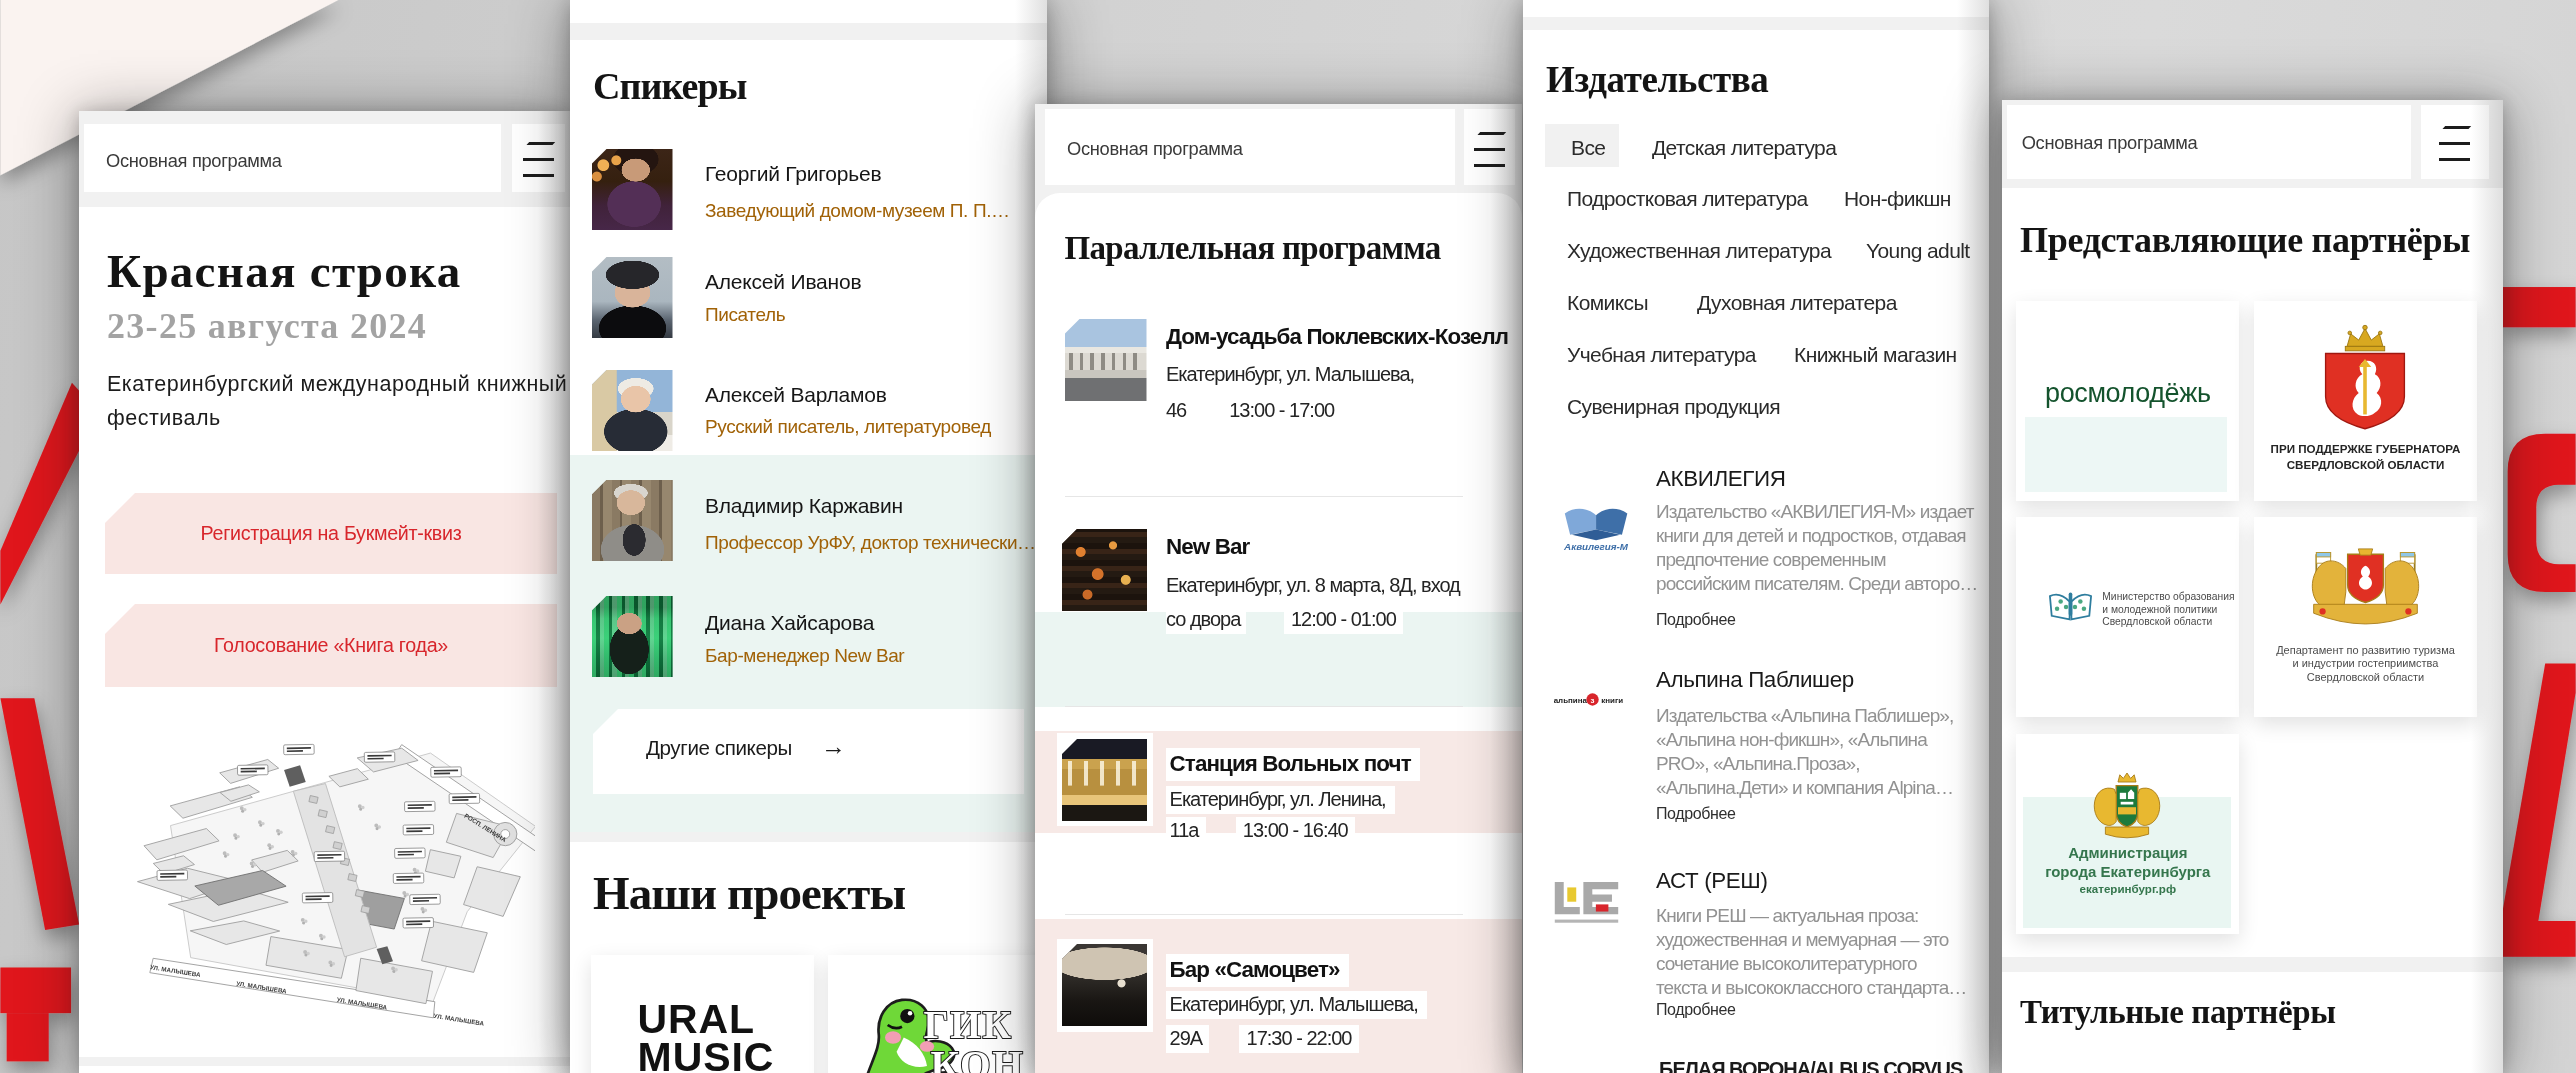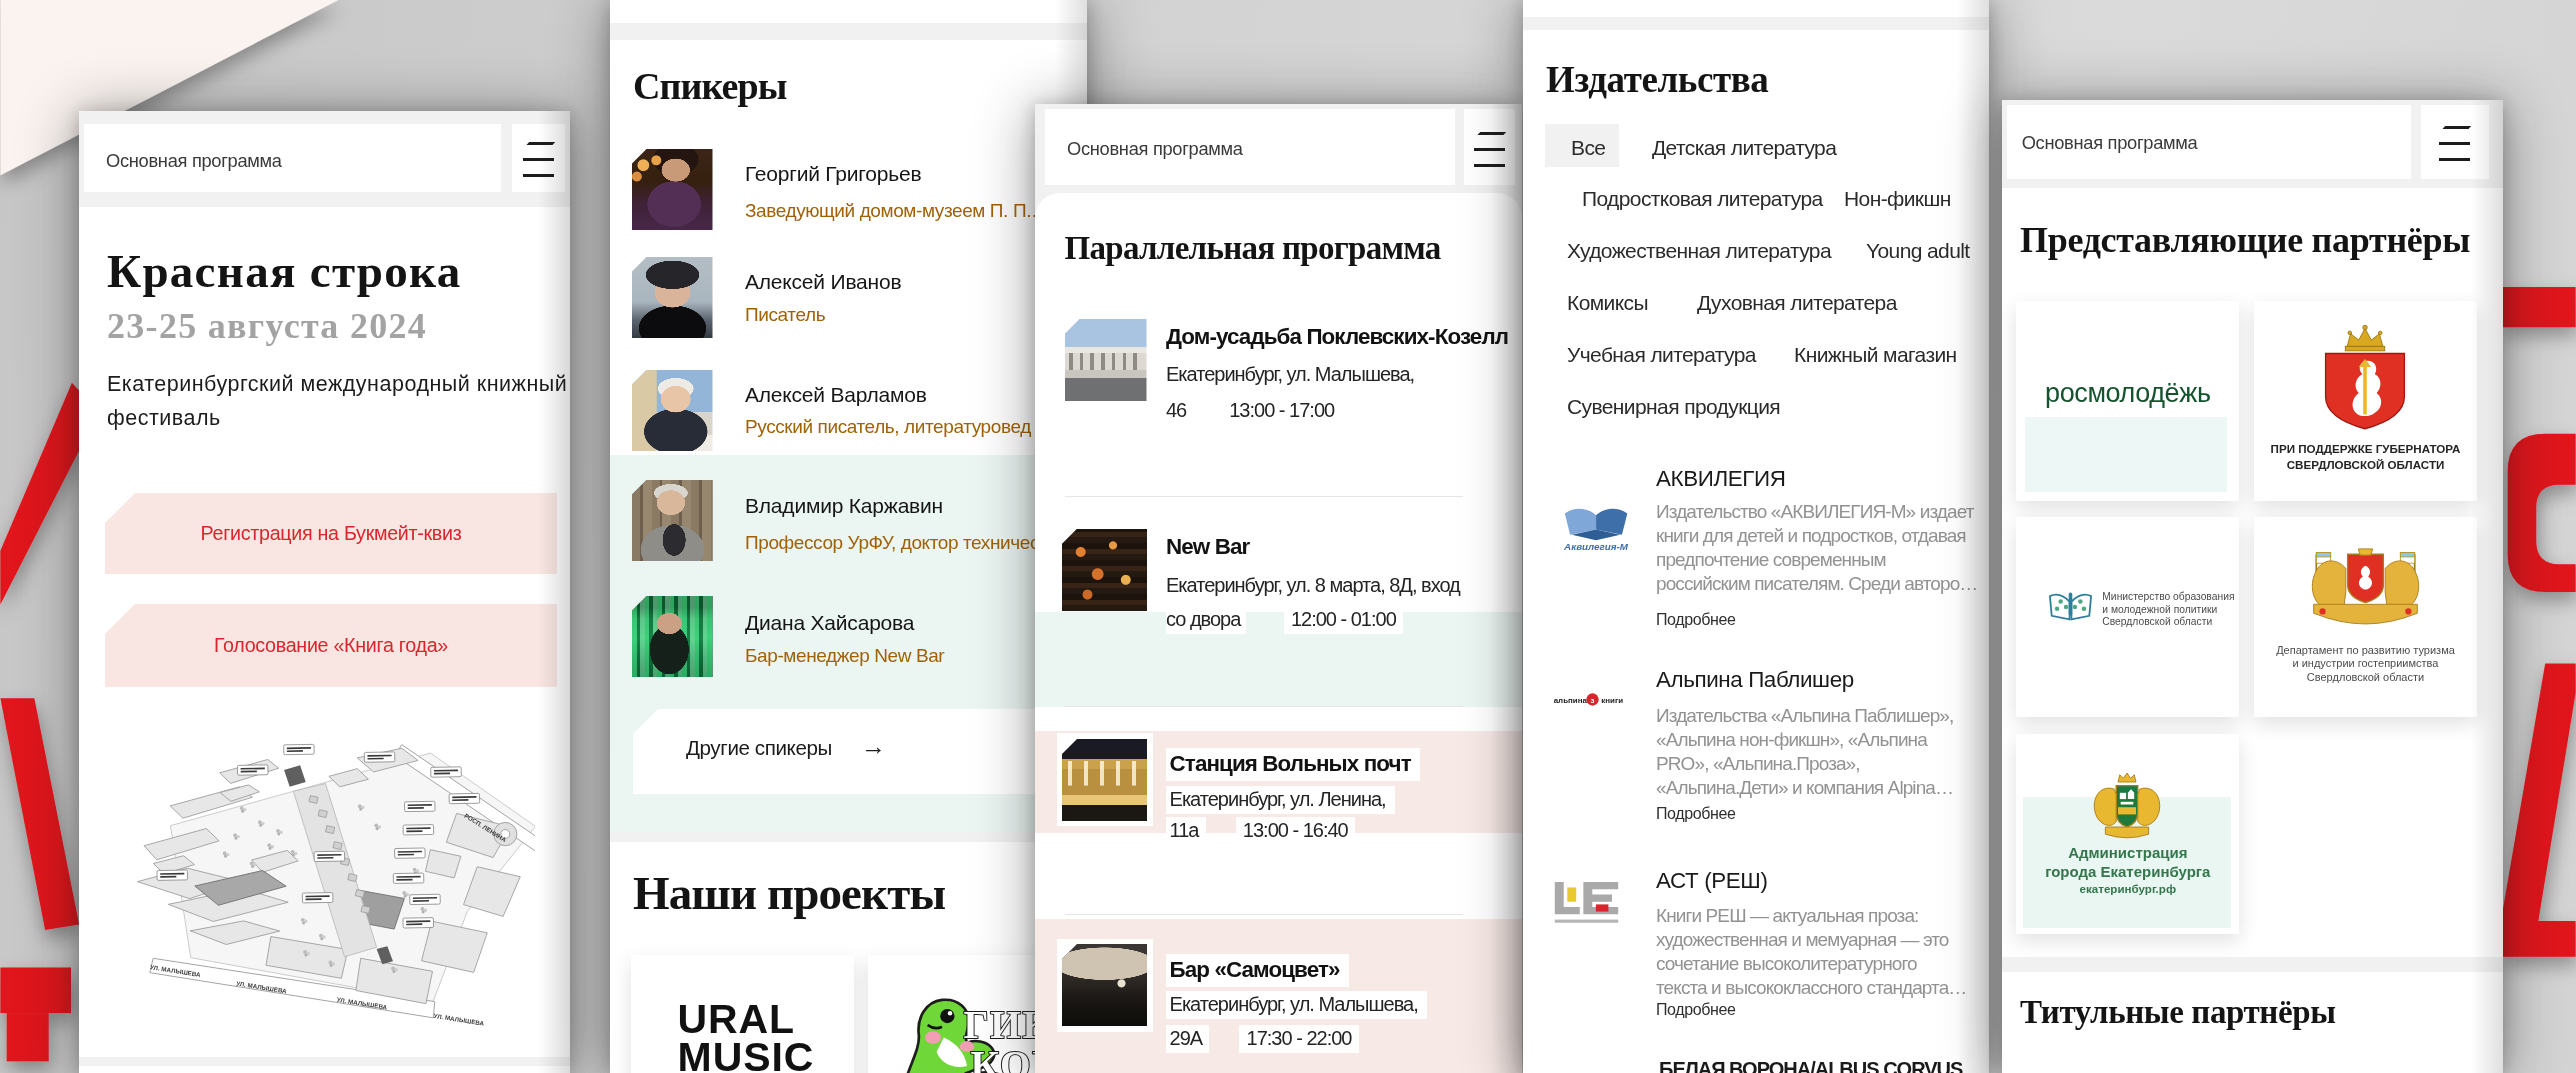--- a/index.html
+++ b/index.html
@@ -235,21 +235,21 @@
               <text x="330" y="308" transform="rotate(10 330 308)" font-size="7">УЛ. МАЛЫШЕВА</text>
               <text x="368" y="84" transform="rotate(33 368 84)" font-size="7">РОСП. ЛЕНИНА</text>
             </g>
           </g>
         </svg>
       </div>
     </div>
     <div class="sheet" style="left:0; top:955px; width:491px; height:7.2px;"></div>
   </div>
 
-  <div class="panel" id="p2" style="left:570px; top:0; width:477px; height:1073px; z-index:2;margin-left:40px;">
+  <div class="panel" id="p2" style="left:570px; top:0; width:477px; height:1073px; z-index:2;">
     <div class="sheet" style="left:0; top:0; width:477px; height:23px;"></div>
     <div class="sheet" style="left:0; top:40px; width:477px; height:792px;">
       <div class="mint" style="left:0; top:415px; width:477px; height:377px;"></div>
       <div class="serif" style="left:23px; top:24px; font-size:38px; letter-spacing:-0.9px;">Спикеры</div>
       <div class="photo ph-s1" style="left:21.5px; top:109px;"></div>
       <div class="name" style="left:135px; top:122px;">Георгий Григорьев</div>
       <div class="sub" style="left:135px; top:160px;">Заведующий домом-музеем П. П.…</div>
       <div class="photo ph-s2" style="left:21.5px; top:217px;"></div>
       <div class="name" style="left:135px; top:230px;">Алексей Иванов</div>
       <div class="sub" style="left:135px; top:264px;">Писатель</div>
@@ -337,21 +337,21 @@
     </div>
   </div>
 
   <div class="panel" id="p4" style="left:1523px; top:0; width:466px; height:1073px; z-index:4;">
     <div class="sheet" style="left:0; top:0; width:466px; height:17px;"></div>
     <div class="sheet" style="left:0; top:29.5px; width:466px; height:1044px;">
       <div class="serif" style="left:23px; top:28px; font-size:37px; letter-spacing:-0.4px;">Издательства</div>
       <div style="left:21.5px; top:94px; width:74px; height:43px; background:#f1f1f1;"></div>
       <div class="chip" style="left:48px; top:106px;">Все</div>
       <div class="chip" style="left:129px; top:106px;">Детская литература</div>
-      <div class="chip" style="left:44px; top:157px;margin-left:15px;">Подростковая литература</div>
+      <div class="chip" style="left:44px; top:157px;">Подростковая литература</div>
       <div class="chip" style="left:321px; top:157px;">Нон-фикшн</div>
       <div class="chip" style="left:44px; top:209px;">Художественная литература</div>
       <div class="chip" style="left:343px; top:209px;">Young adult</div>
       <div class="chip" style="left:44px; top:261px;">Комиксы</div>
       <div class="chip" style="left:174px; top:261px;">Духовная литератера</div>
       <div class="chip" style="left:44px; top:313px;">Учебная литература</div>
       <div class="chip" style="left:271px; top:313px;">Книжный магазин</div>
       <div class="chip" style="left:44px; top:365px;">Сувенирная продукция</div>
 
       <div id="logo-akv" style="left:40px; top:469px; width:67px; height:52px;">

